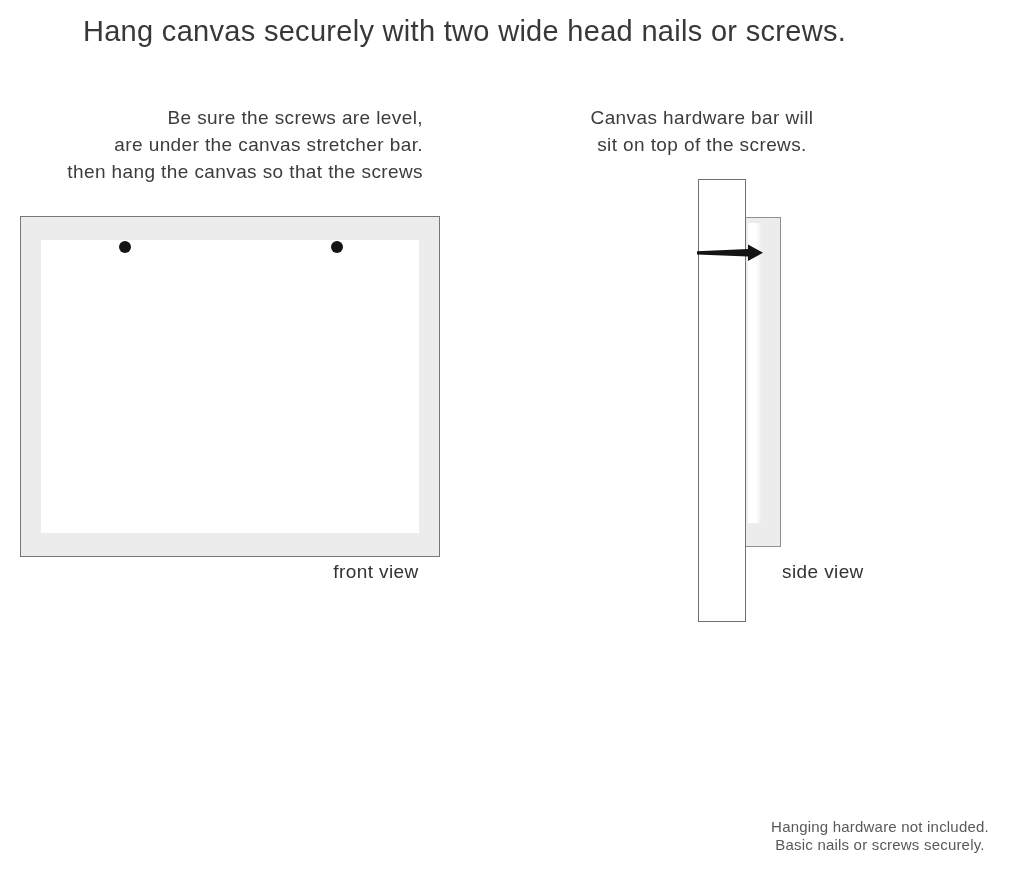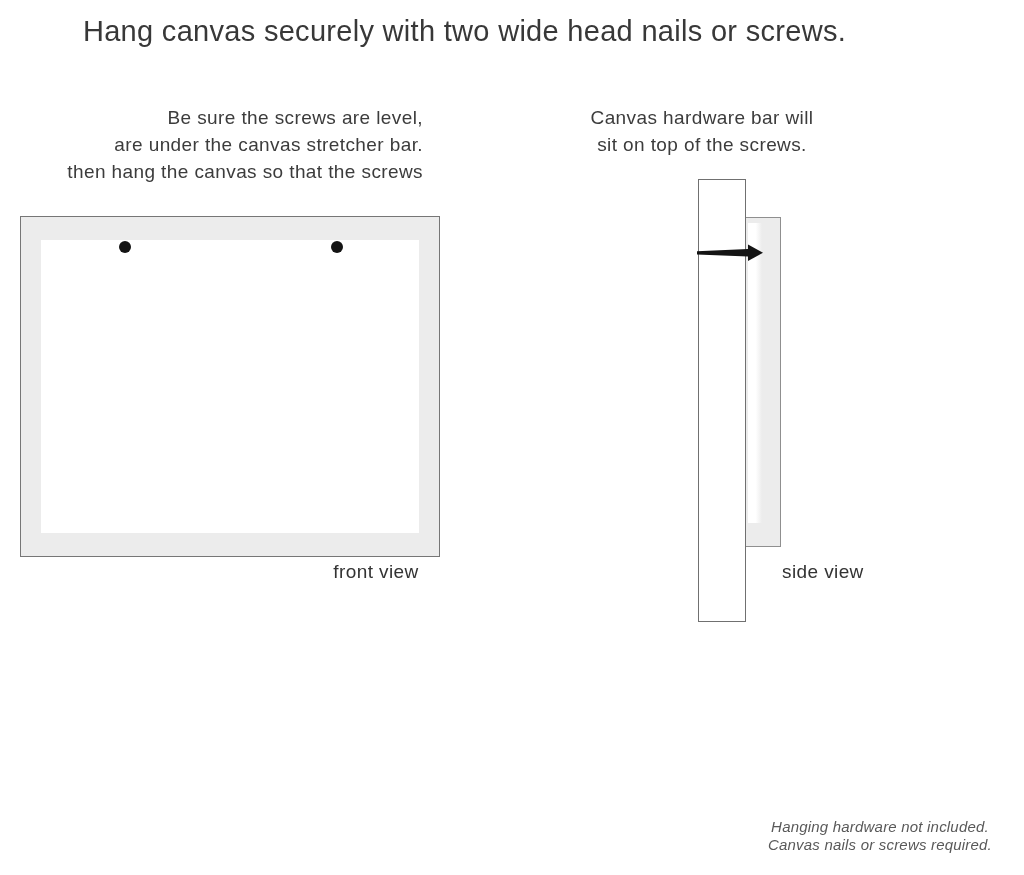--- a/index.html
+++ b/index.html
@@ -83,21 +83,20 @@
     position:absolute;left:690px;top:238px;width:100px;height:30px;
     z-index:3;
   }
 
   .footnote{
     position:absolute;left:744px;top:818px;width:272px;
     text-align:center;
     font-size:15px;line-height:18px;font-weight:300;
     color:var(--muted_text);
     letter-spacing:0.2px;
-    font-style:italic;
   }
 </style>
 </head>
 <body>
 
 <div class="page">
 
   <div class="title">Hang canvas securely with two wide head nails or screws.</div>
 
   <div class="para para-left">
@@ -123,16 +122,16 @@
   </div>
   <div class="stretcher-bar"></div>
   <svg class="nail-svg" viewBox="0 0 100 30" xmlns="http://www.w3.org/2000/svg">
     <polygon points="7,13.2 58,11 58,18.5 7,16.6" fill="#141414"></polygon>
     <polygon points="58,6.5 73,14.8 58,23" fill="#141414"></polygon>
   </svg>
   <div class="view-label side-label">side view</div>
 
   <div class="footnote">
     <div>Hanging hardware not included.</div>
-    <div>Canvas nails or screws required.</div>
+    <div>Basic nails or screws securely.</div>
   </div>
 
 </div>
 
 </body></html>

